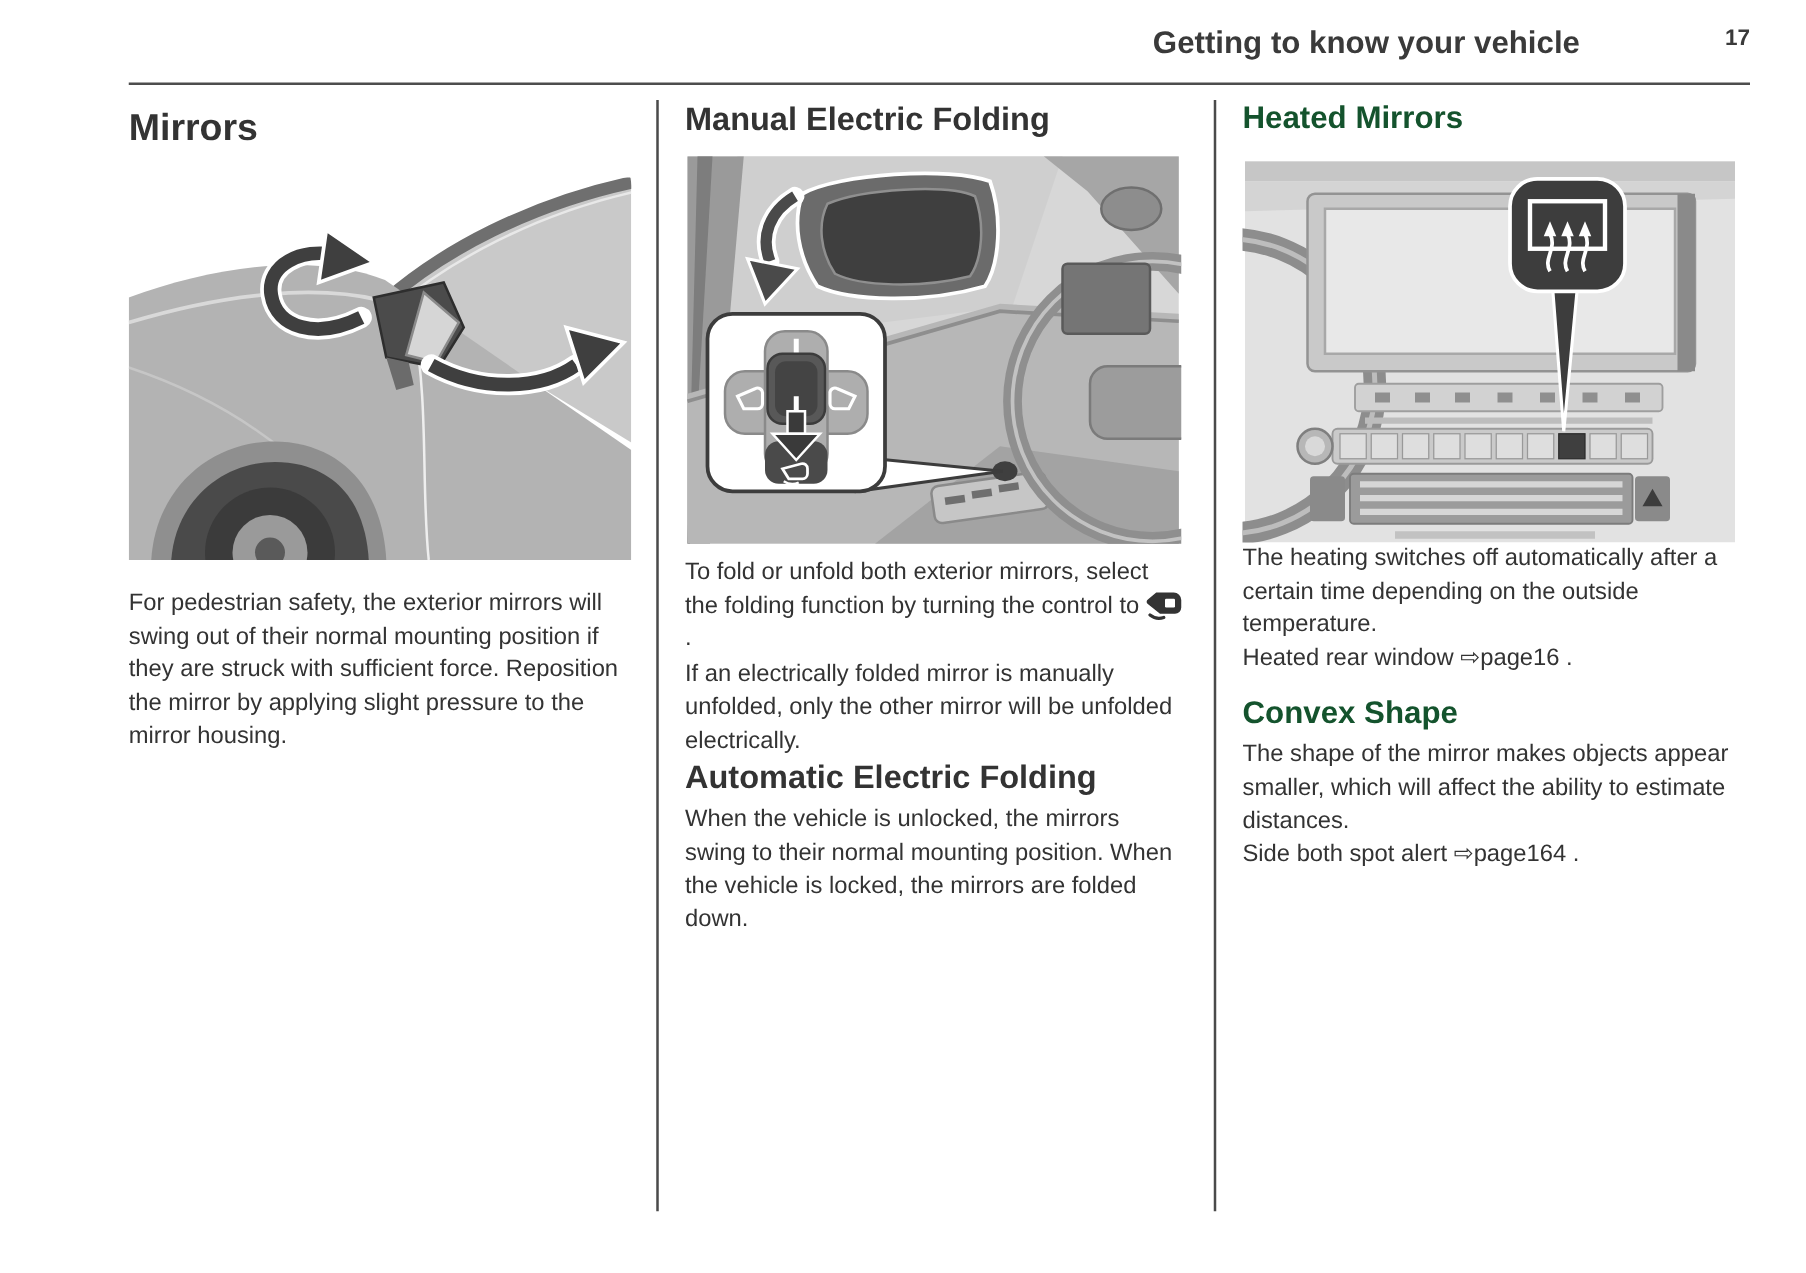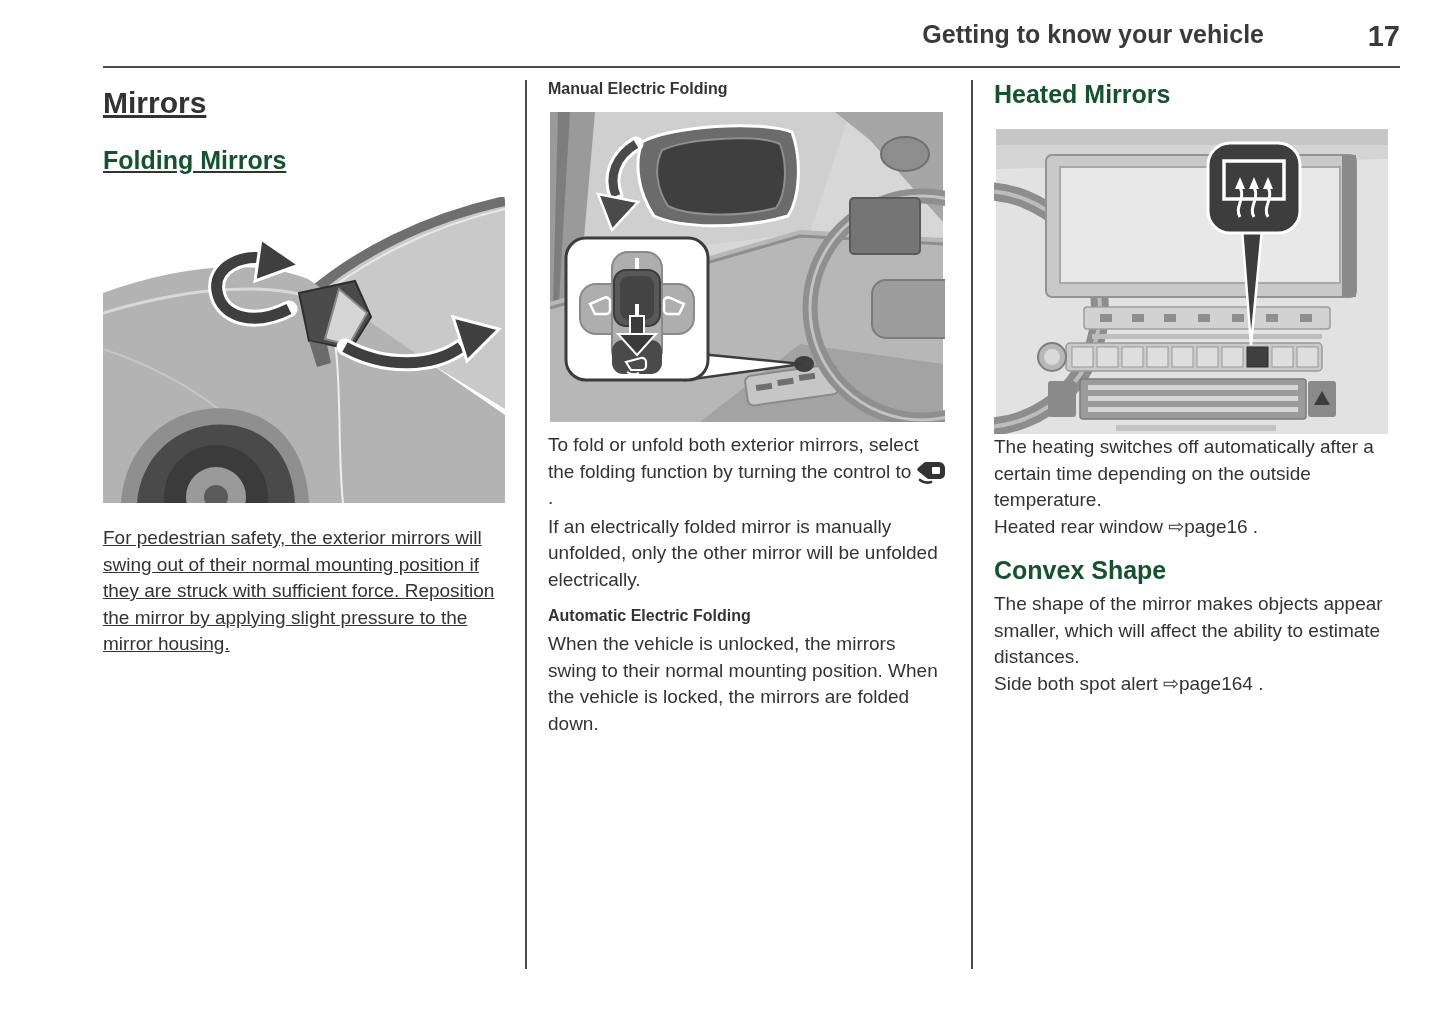--- a/index.html
+++ b/index.html
@@ -3,45 +3,45 @@
 <meta charset="utf-8">
 <style>
   html,body{margin:0;padding:0;background:#ffffff;}
   .page{
     position:relative;width:1445px;height:1018px;background:#ffffff;
     font-family:"Liberation Sans", sans-serif;color:#333333;overflow:hidden;
   }
   
   .page-header{position:absolute;top:20px;left:103px;width:1297px;height:30px;}
   .header-title{position:absolute;right:136px;top:0;font-size:25px;font-weight:bold;color:#3a3a3a;white-space:nowrap;}
-  .page-number{position:absolute;right:0;top:0;font-size:29px;font-weight:bold;color:#3a3a3a;}
+  .page-number{position:absolute;right:0;top:0;font-size:18px;font-weight:bold;color:#3a3a3a;}
   .header-rule{position:absolute;top:66px;left:103px;width:1297px;height:2px;background:#4d4d4d;}
   
   .col-divider{position:absolute;top:80px;width:2px;height:889px;background:#4a4a4a;}
   .divider-1{left:525px;}
   .divider-2{left:971px;}
   
   .col{position:absolute;top:80px;}
-  .col1{left:103px;width:402px;text-decoration:underline;}
+  .col1{left:103px;width:402px;}
   .col2{left:548px;width:400px;}
   .col3{left:994px;width:398px;}
   h1,h2,h3,p,figure{margin:0;padding:0;}
   h1{font-size:30px;font-weight:bold;color:#333;margin-top:6px;}
   h2{font-size:25px;font-weight:bold;color:#14532d;}
-  h3{font-size:16px;font-weight:bold;color:#333;}
+  h3{font-size:26px;font-weight:bold;color:#333;}
   .col1 h2{margin-top:26px;}
   p{font-size:19px;line-height:26.5px;color:#333;}
   figure{line-height:0;}
   .fig1{margin-top:22px;}
   .fig2{margin-top:14px;}
   .fig3{margin-top:20px;}
   .col1 p{margin-top:22px;}
   .col2 .p1{margin-top:10px;}
   .col2 .p2{margin-top:2px;}
-  .col2 h3.auto{margin-top:14px;}
+  .col2 h3.auto{}
   .col2 .p3{margin-top:6px;}
   .col3 .p1{margin-top:13px;}
   .col3 h2.convex{margin-top:16px;}
   .col3 .p3{margin-top:6px;}
   .inline-icon{display:inline-block;vertical-align:-4px;line-height:0;}
   .inline-icon.big{vertical-align:-6px;}
   .xref{white-space:nowrap;color:#333;}
   .xref-arrow{font-size:19px;}
 </style>
 </head>
@@ -53,21 +53,20 @@
     <span class="header-title">Getting to know your vehicle</span>
     <span class="page-number">17</span>
   </header>
   <div class="header-rule"></div>
 
   <div class="col-divider divider-1"></div>
   <div class="col-divider divider-2"></div>
 
   <section class="col col1">
     <h1>Mirrors</h1>
-    <h2>Folding Mirrors</h2>
 
     <figure class="fig1">
       <svg width="402" height="306" viewBox="0 0 402 306">
         <rect width="402" height="306" fill="#ffffff"></rect>
 
         <path d="M402,0 L402,212 L212,96 C266,50 330,16 402,0 Z" fill="#c9c9c9"></path>
 
         <path d="M402,4 C320,22 252,58 206,98" fill="none" stroke="#6f6f6f" stroke-width="10"></path>
         <path d="M402,12 C324,30 258,66 212,104" fill="none" stroke="#e8e8e8" stroke-width="2"></path>
 

